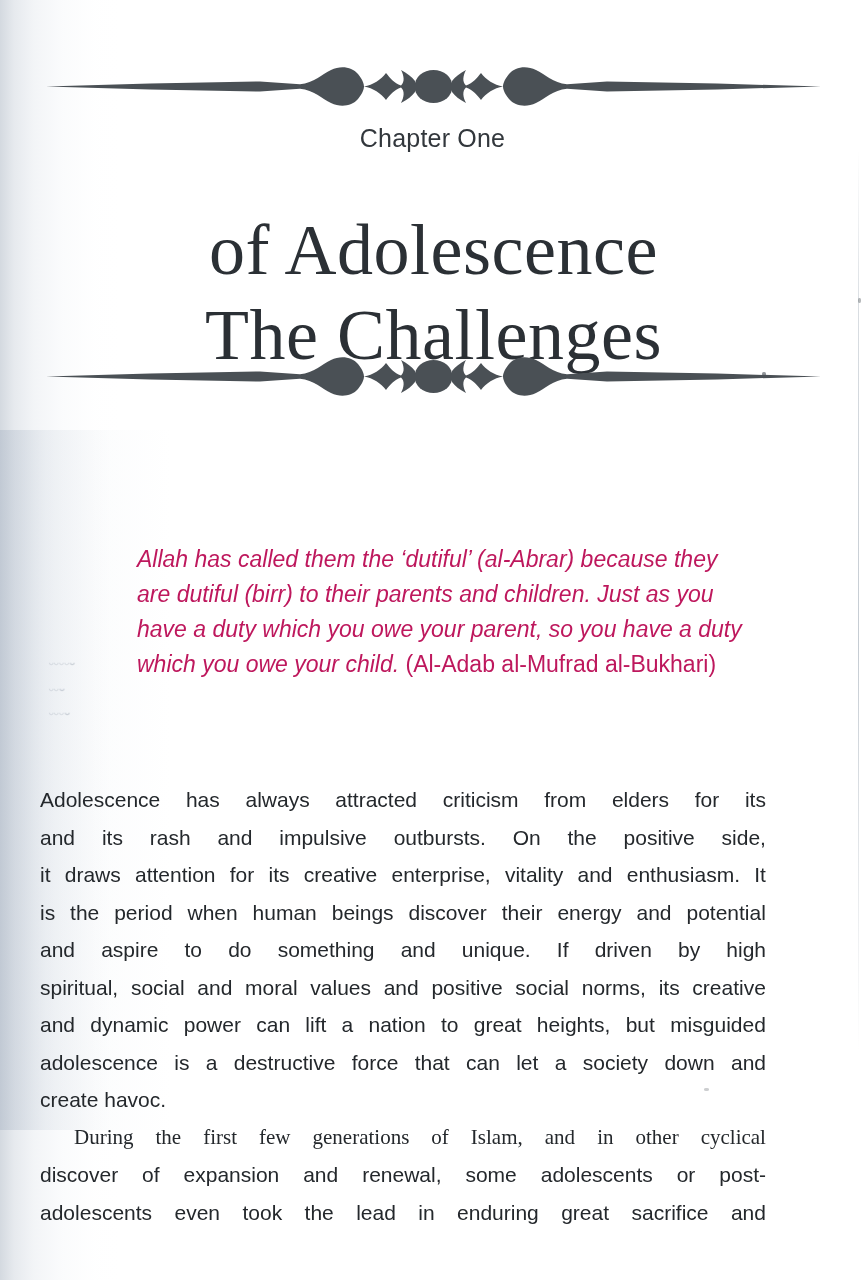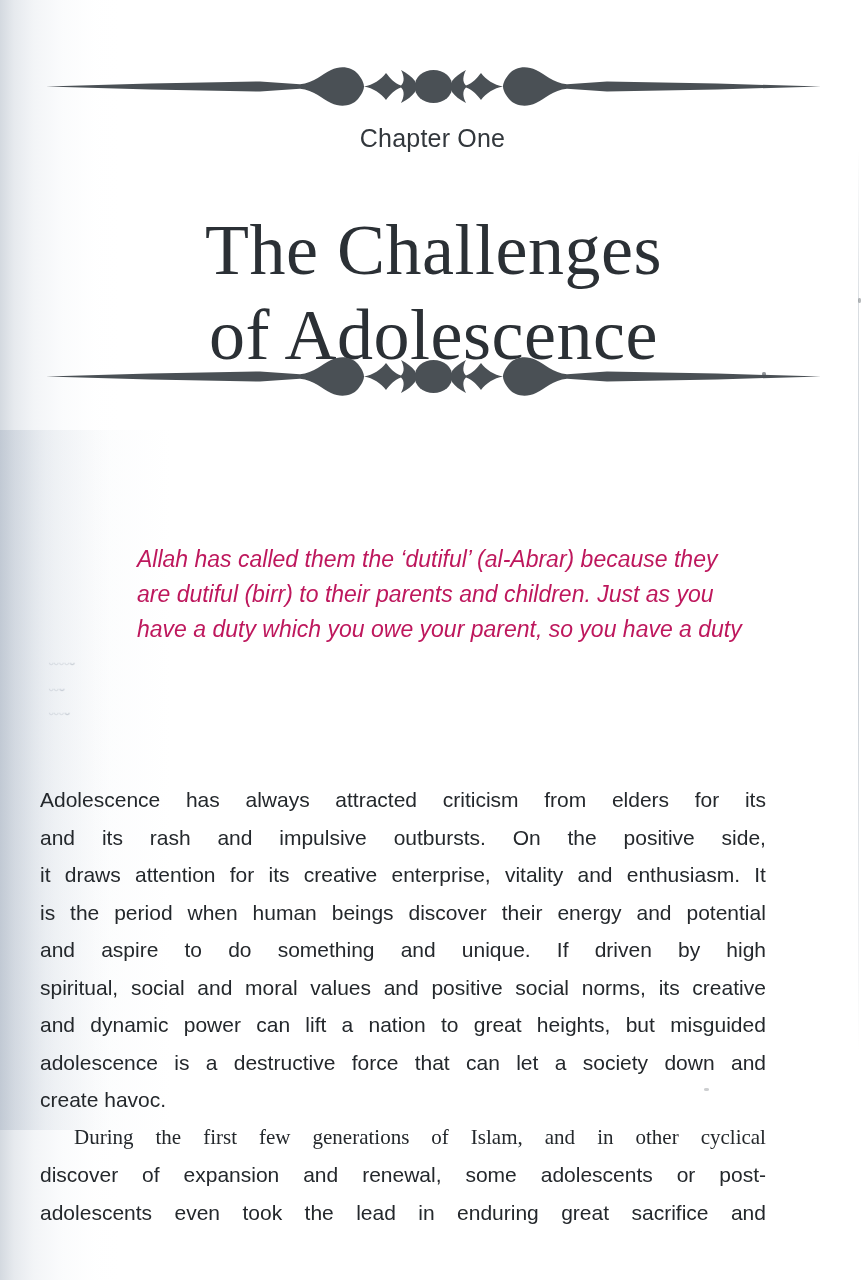--- a/index.html
+++ b/index.html
@@ -200,22 +200,22 @@
                  C515 44.0 526 45.8 536 41.0 C545 36.8 553 28.0 567 26.7 Z"></path>
 
         <path d="M821 24.5 L717 21.6 L607 19.4 L567 22.3 L567 26.7 L607 29.6 L717 27.4 Z"></path>
       </g>
     </svg>
   </div>
 
   <div class="chapter-label">Chapter One</div>
 
   <h1 class="chapter-title">
+    <span class="tline">of Adolescence</span>
     <span class="tline">The Challenges</span>
-    <span class="tline">of Adolescence</span>
   </h1>
 
   <div class="divider" style="top:352px;">
     <svg viewBox="0 0 867 46" preserveAspectRatio="none" aria-hidden="true">
       <g fill="#4a5055">
         <path d="M46 24.5 L150 21.6 L260 19.4 L300 22.3 L300 26.7 L260 29.6 L150 27.4 Z"></path>
         <path d="M300 22.3 C314 21.0 322 12.2 331 8.0 C341 3.2 352 5.0 358 12.0
                  C363 18.0 364 22.5 364 24.5 C364 26.5 363 31.0 358 37.0
                  C352 44.0 341 45.8 331 41.0 C322 36.8 314 28.0 300 26.7 Z"></path>
         <path d="M364 24.5 C373 23.2 381 17.5 386 11.0 C390 16.0 394 21.0 401 23.4
@@ -232,20 +232,21 @@
                  C515 44.0 526 45.8 536 41.0 C545 36.8 553 28.0 567 26.7 Z"></path>
         <path d="M821 24.5 L717 21.6 L607 19.4 L567 22.3 L567 26.7 L607 29.6 L717 27.4 Z"></path>
       </g>
     </svg>
   </div>
 
   <blockquote class="quote-block">
     <span class="qline">Allah has called them the ‘dutiful’ (al-Abrar) because they</span>
     <span class="qline">are dutiful (birr) to their parents and children. Just as you</span>
     <span class="qline">have a duty which you owe your parent, so you have a duty</span>
+    <span class="qline"><span>which you owe your child.</span> <span class="quote-citation">(Al-Adab al-Mufrad al-Bukhari)</span></span>
   </blockquote>
 
 
   <div class="body-copy">
     <div class="bline">
         <span class="w">Adolescence</span>
         <span class="w">has</span>
         <span class="w">always</span>
         <span class="w">attracted</span>
         <span class="w">criticism</span>

